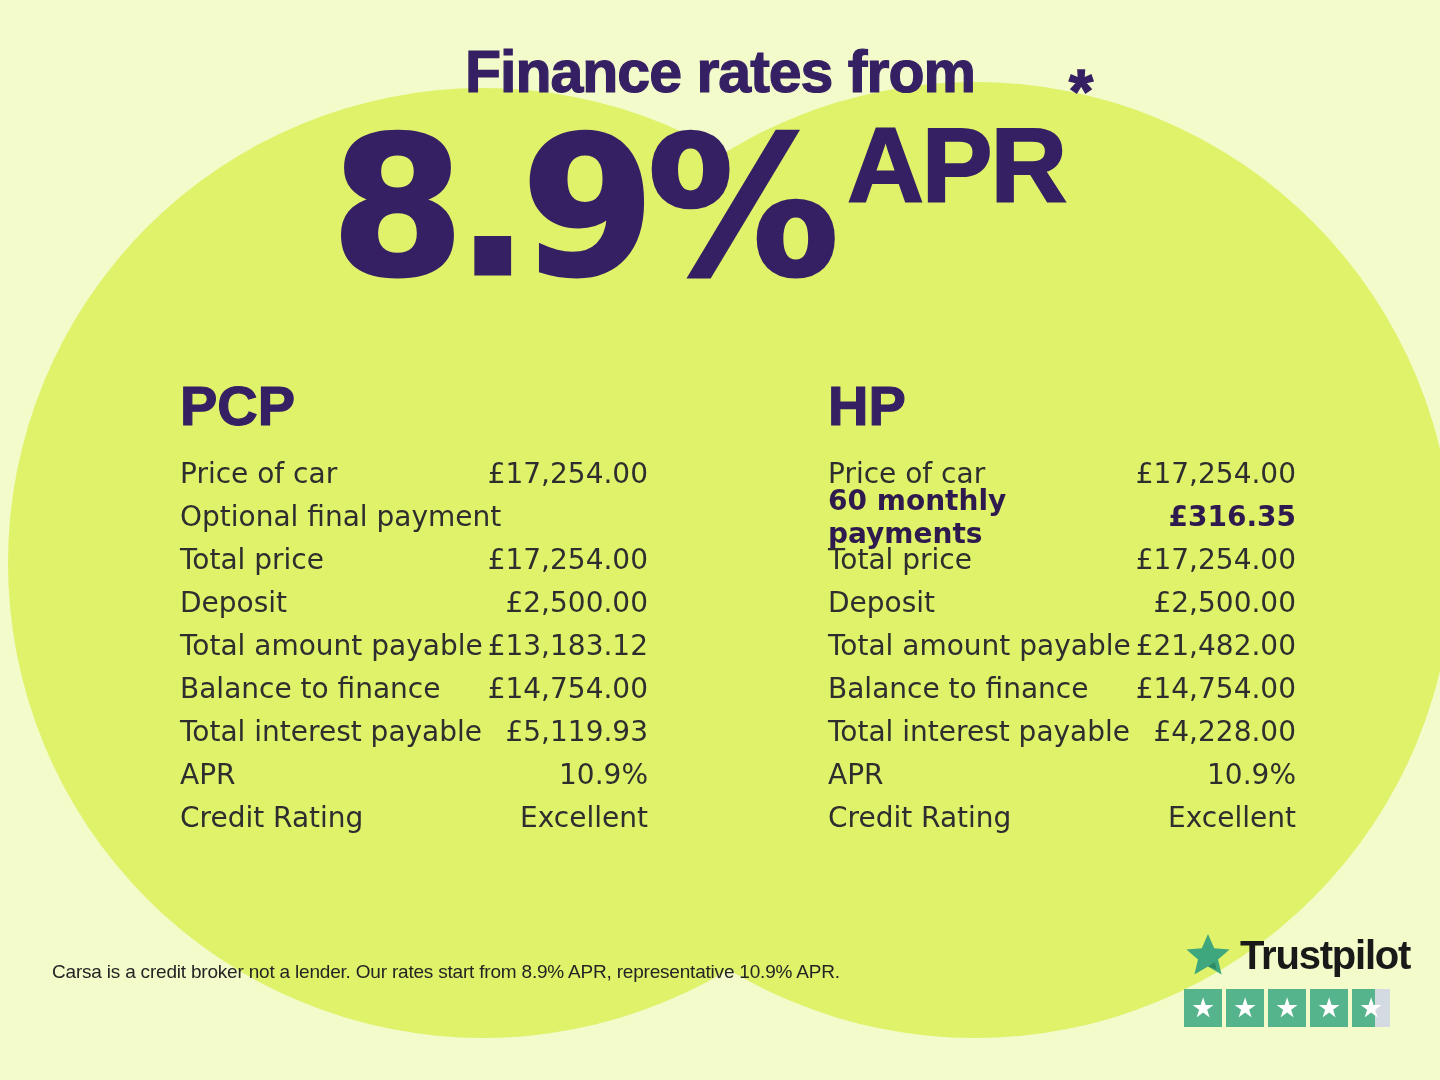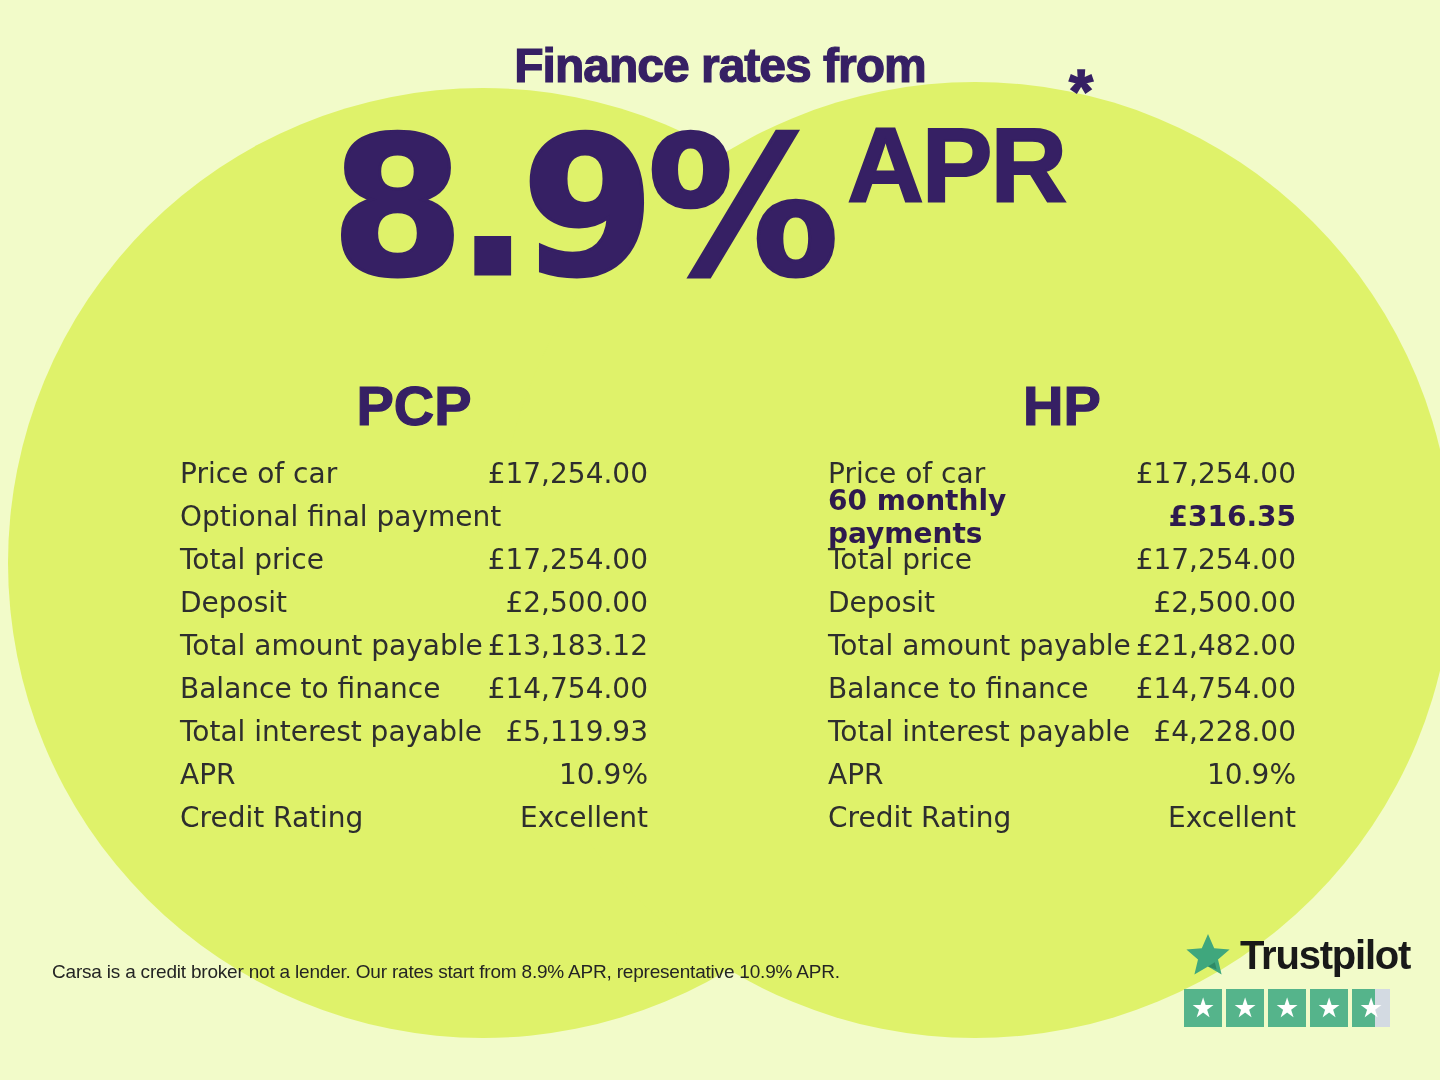--- a/index.html
+++ b/index.html
@@ -27,21 +27,21 @@
   
   .bg-circle{position:absolute;border-radius:50%;background:var(--circle);z-index:0;}
   .bg-circle.left{left:8px;top:88px;width:950px;height:950px;}
   .bg-circle.right{left:497px;top:82px;width:956px;height:956px;}
 
   .layer{position:absolute;z-index:1;}
 
   
   .kicker{
     left:0;top:38px;width:1440px;text-align:center;
-    font-size:48px;font-weight:700;letter-spacing:-1px;
+    font-size:59px;font-weight:700;letter-spacing:-1px;
     color:var(--heading-purple);
     -webkit-text-stroke:1.2px var(--heading-purple);
   }
   .rate-line{
     left:0;top:112px;width:1424px;
     display:flex;justify-content:center;align-items:flex-start;
     color:var(--heading-purple);
     white-space:nowrap;
   }
   .rate-big{
@@ -58,21 +58,21 @@
     font-size:62px;line-height:1;font-weight:700;
     position:relative;top:-52px;margin-left:4px;
     -webkit-text-stroke:1.5px var(--heading-purple);
   }
 
   
   .fin-col{width:468px;}
   .fin-col.pcp{left:180px;top:378px;}
   .fin-col.hp{left:828px;top:378px;}
   .fin-title{
-    text-align:center;font-size:56px;font-weight:700;
+    text-align:left;font-size:56px;font-weight:700;
     color:var(--heading-purple);letter-spacing:0;
     -webkit-text-stroke:1.2px var(--heading-purple);
     margin-bottom:18px;height:56px;line-height:56px;
   }
   .rows{display:block;}
   .frow{
     display:flex;justify-content:space-between;align-items:center;
     height:43px;
     font-family:"DejaVu Sans", sans-serif;
     font-size:28px;color:var(--body-text);

